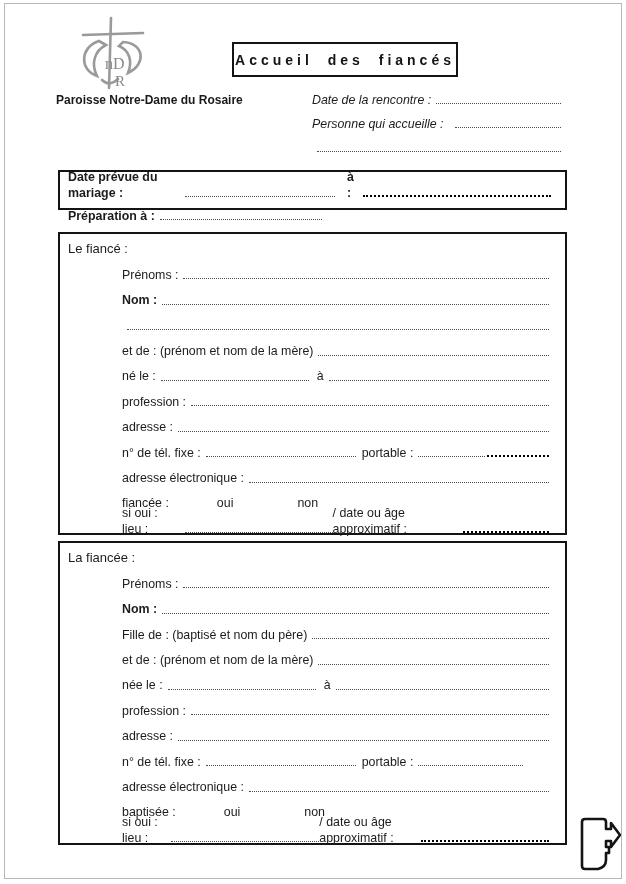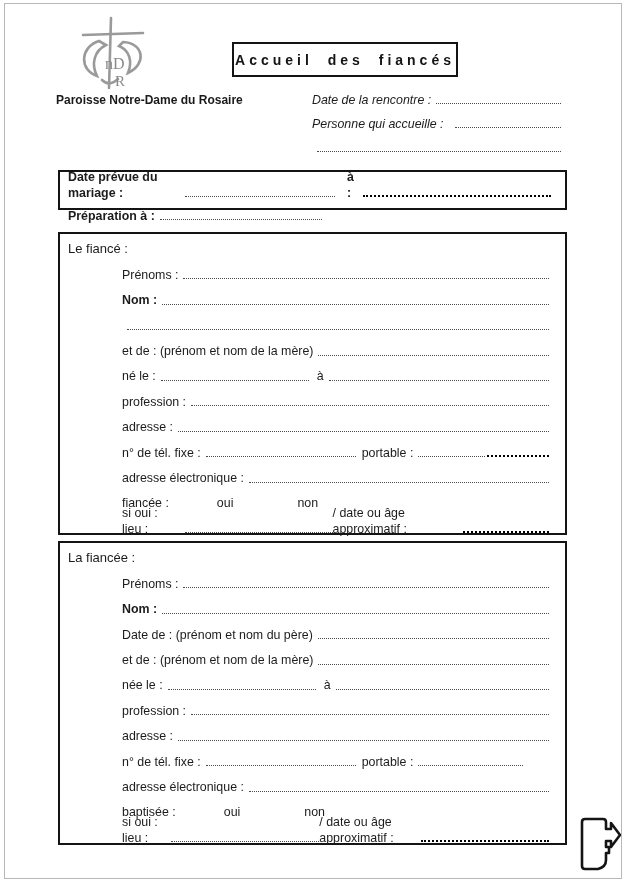--- a/index.html
+++ b/index.html
@@ -161,21 +161,21 @@
   <div class="fields">
     <div class="row">
       <span class="lbl">Prénoms :</span>
       <span class="leader"></span>
     </div>
     <div class="row">
       <span class="lbl b">Nom :</span>
       <span class="leader"></span>
     </div>
     <div class="row">
-      <span class="lbl">Date de : (prénom et nom du père)</span>
+      <span class="lbl">Fille de : (baptisé et nom du père)</span>
       <span class="leader"></span>
     </div>
     <div class="row">
       <span class="lbl">et de : (prénom et nom de la mère)</span>
       <span class="leader"></span>
     </div>
     <div class="row">
       <span class="lbl">née le :</span>
       <span class="leader fixed" style="width:148px"></span>
       <span class="lbl" style="margin-left:6px">à</span>

